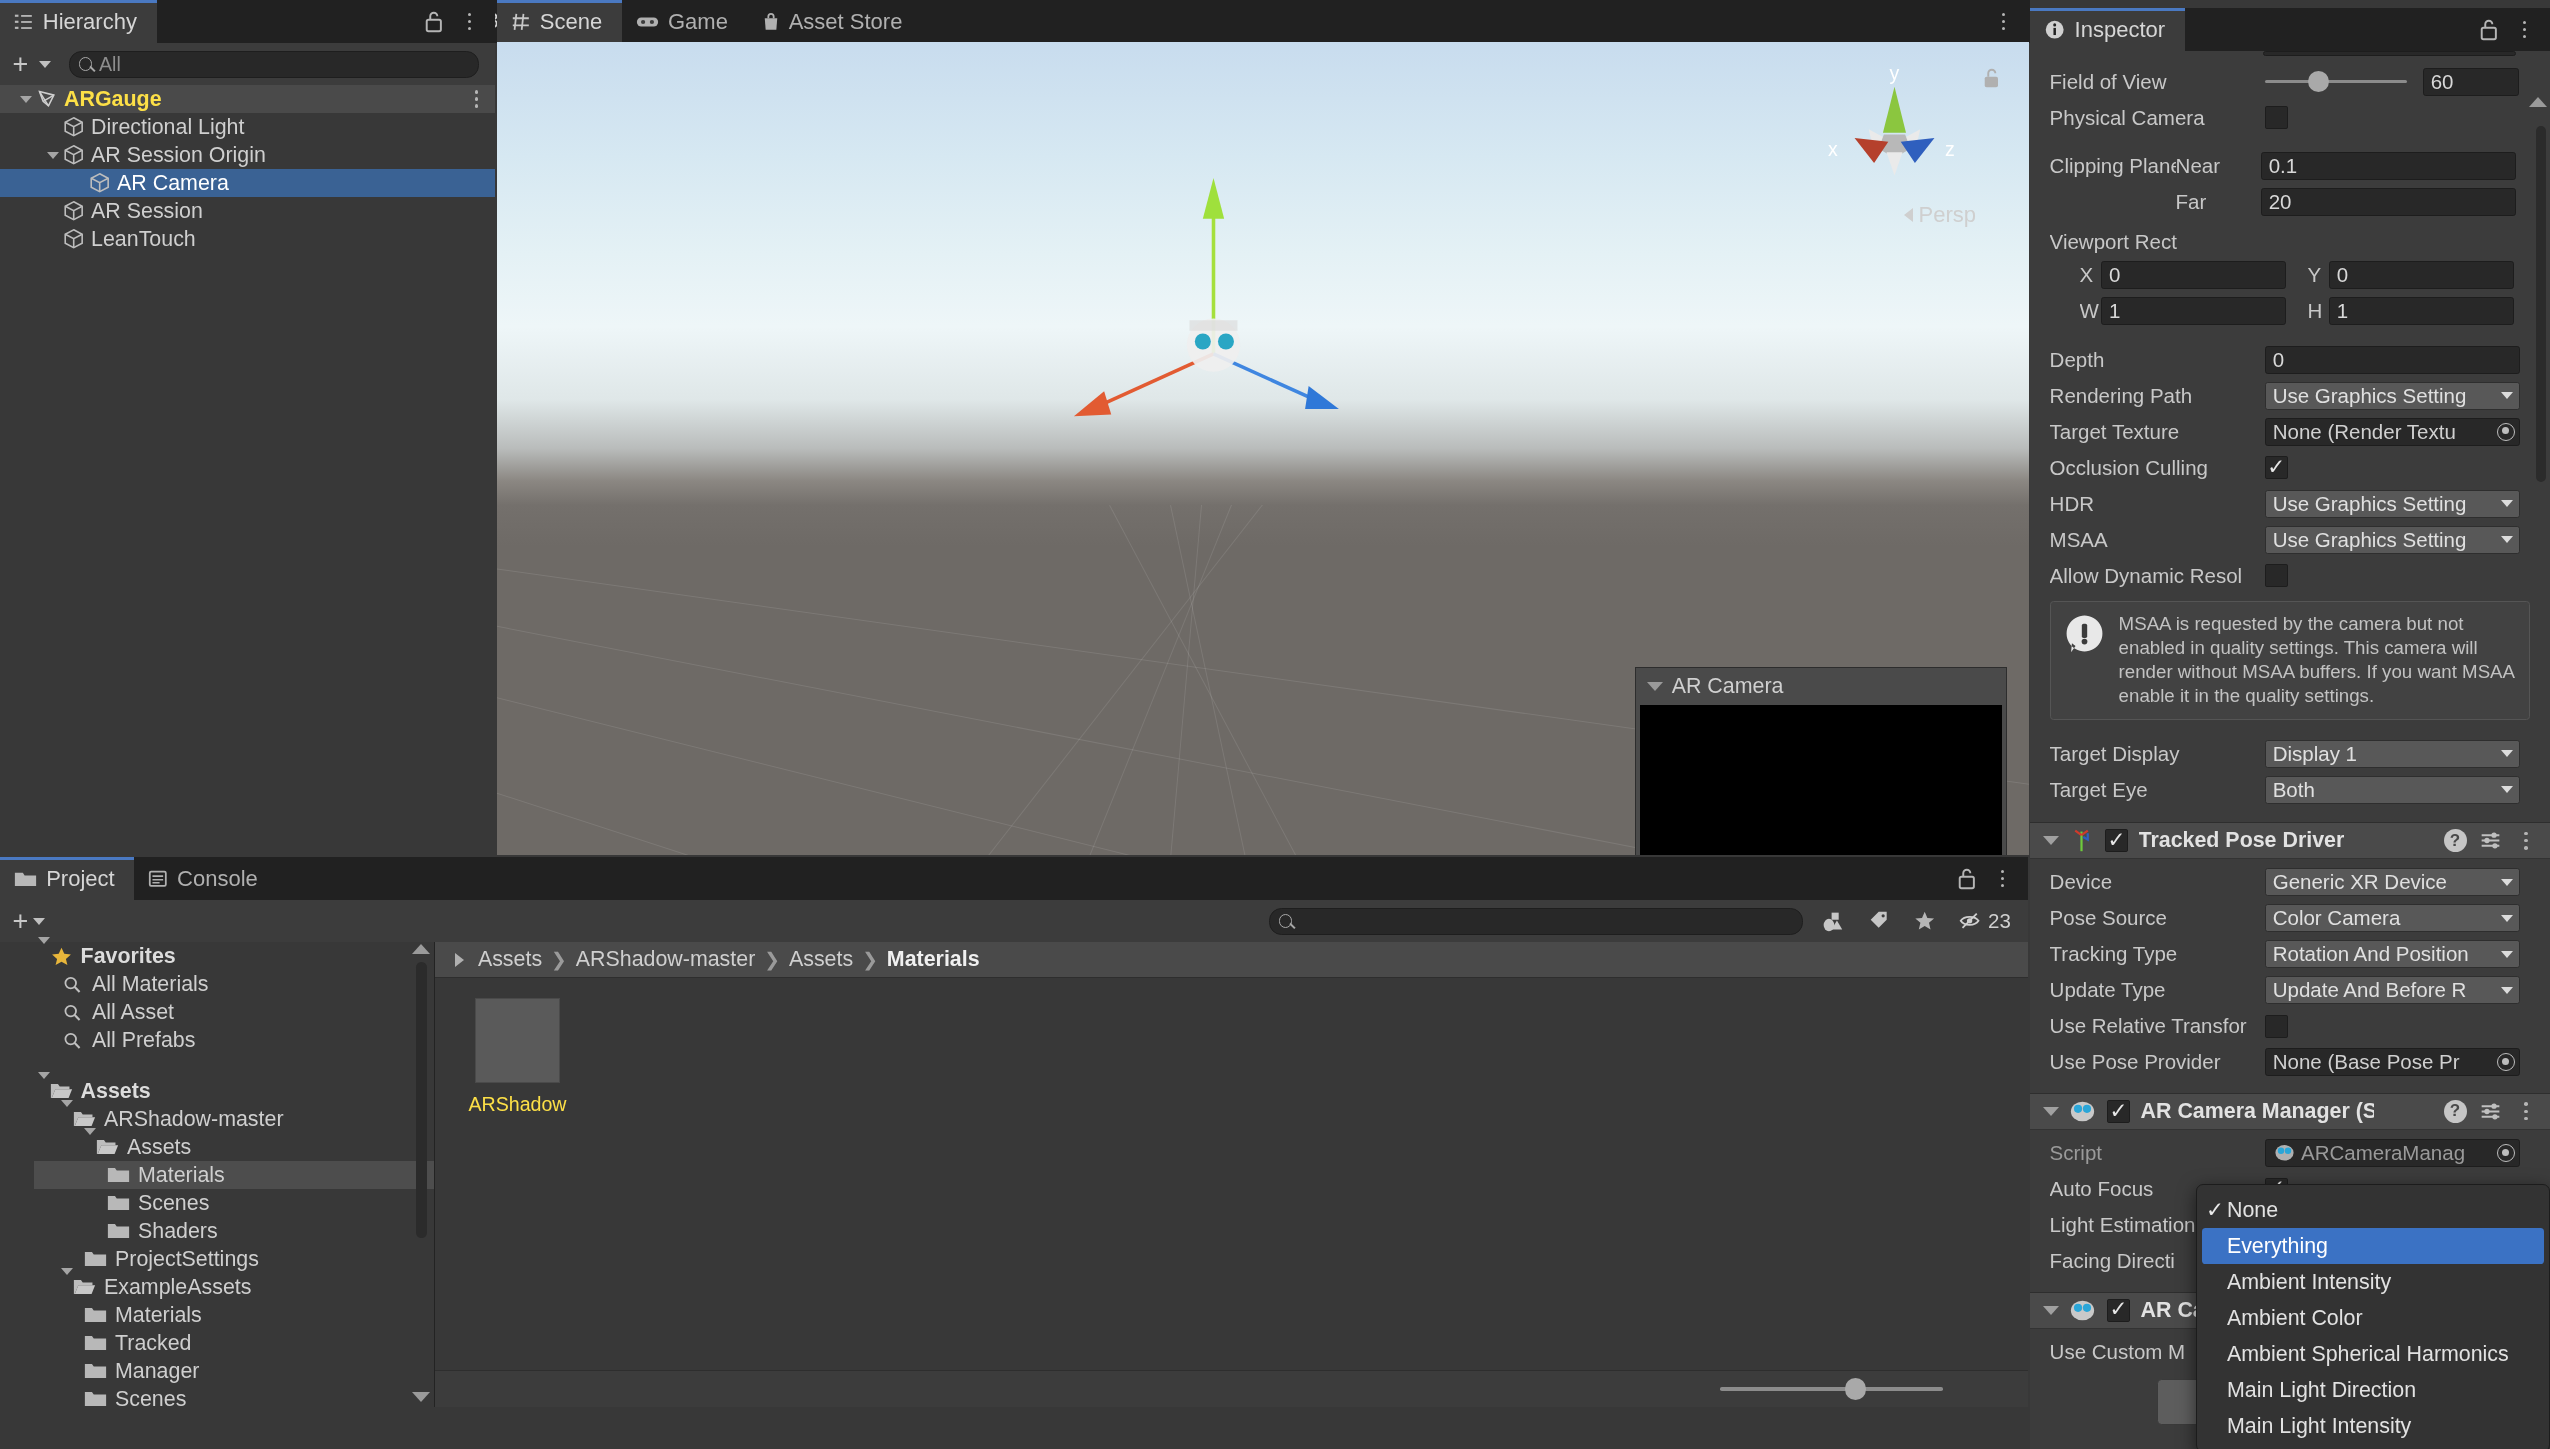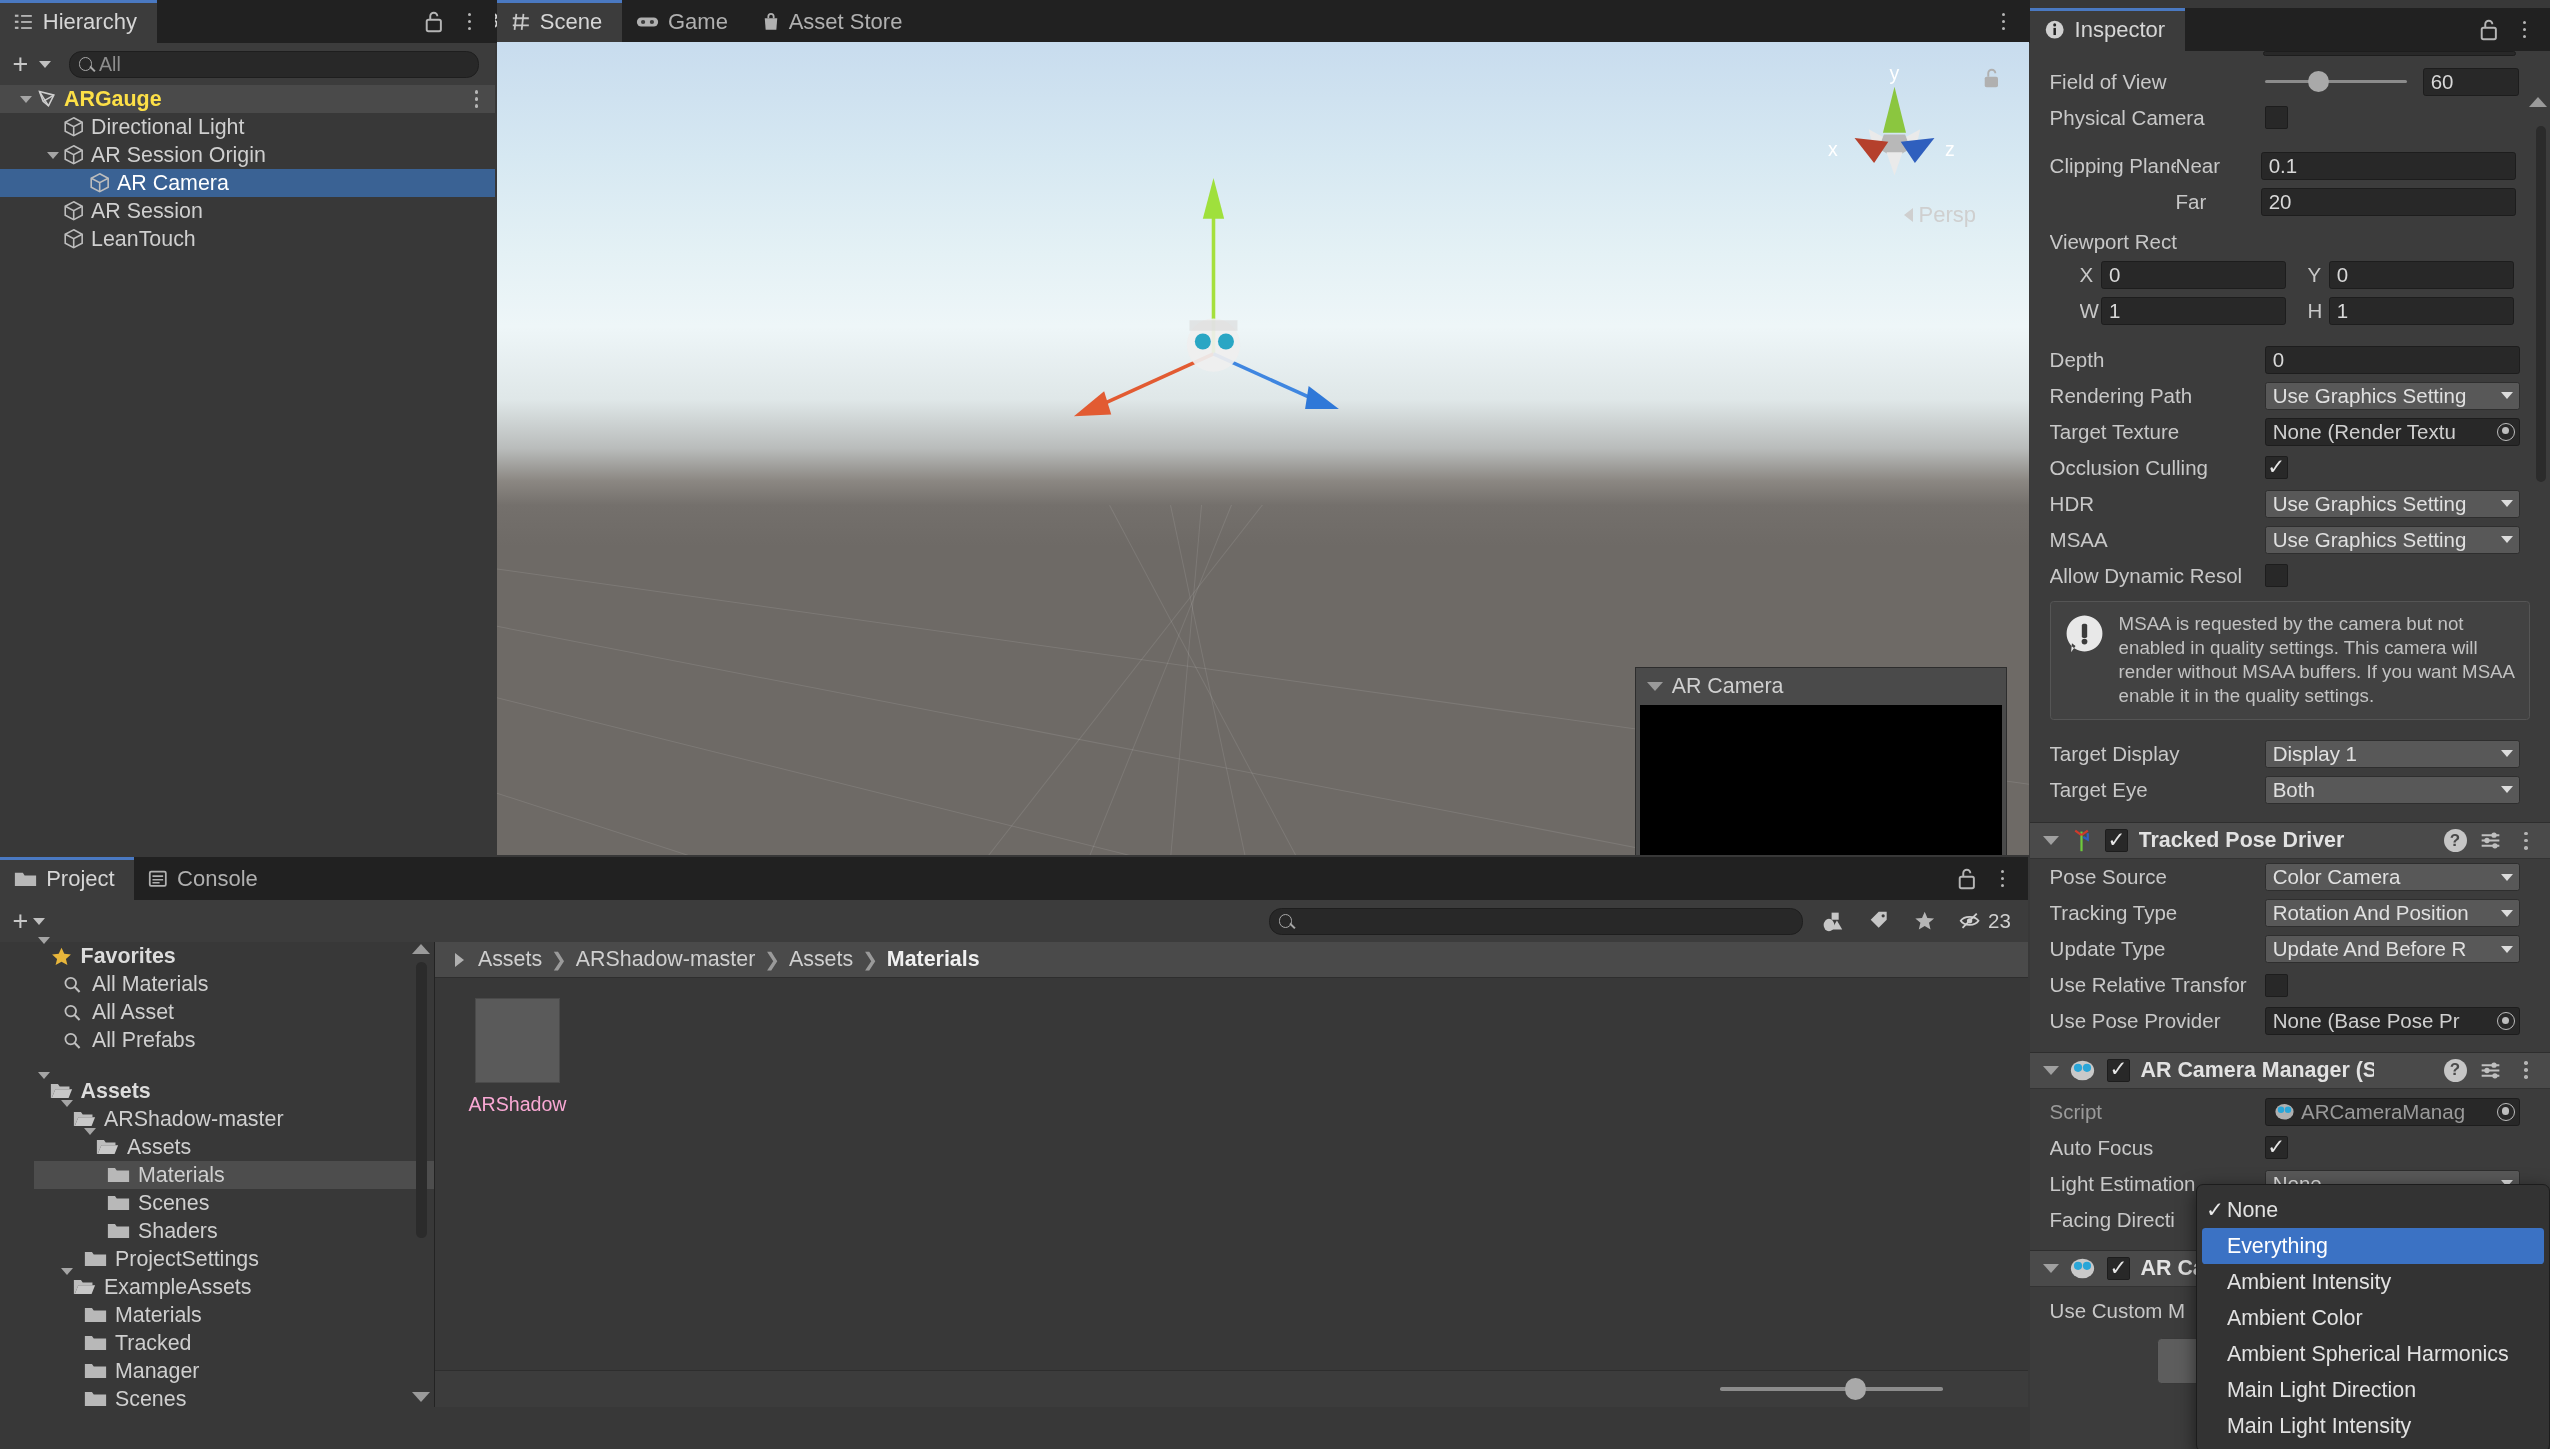--- a/index.html
+++ b/index.html
@@ -160,21 +160,21 @@
   .prow { height:28px; display:flex; align-items:center; font-size:21.4px; color:#cfcfcf; }
   .prow.sel { background:#4d4d4d; }
   .prow.bold { font-weight:bold; color:#dcdcdc;}
   .folder { width:23px;height:18px; flex:none; margin-right:8px;}
   .breadcrumb { height:36px; background:#4a4a4a; display:flex; align-items:center; gap:9px; padding:0 19.6px; font-size:21.4px; color:#cfcfcf; border-bottom:0.9px solid #2e2e2e;}
   .bc-sep { color:#9a9a9a; font-size:18.7px;}
   .bc-last { color:#f0f0f0; font-weight:bold;}
   .assetgrid { position:absolute; top:36px; left:0; right:0; bottom:37px; padding:19.6px 0 0 30px; display:flex; flex-wrap:wrap; gap:18px;}
   .asset { width:105px; }
   .asset .thumb { width:85px;height:85px; background:#5a5a5a; border:0.9px solid #4a4a4a; margin:0 auto;}
-  .asset .nm { text-align:center; font-size:19.6px; color:#f9a8d4; margin-top:10.7px;}
+  .asset .nm { text-align:center; font-size:19.6px; color:#fde047; margin-top:10.7px;}
   .proj-bottombar { position:absolute; left:0; right:0; bottom:0; height:37px; background:#3c3c3c; border-top:0.9px solid #2e2e2e; display:flex; align-items:center; justify-content:flex-end; padding-right:85px;}
 
   
   #status { left:0; top:1407px; width:2030px; height:43px; background:#212121; display:flex; align-items:center; gap:9px; padding-left:9px;}
   .statusicon{ width:23px;height:23px;border-radius:50%;background:#d8d8d8;color:#212121;font-size:18px;font-weight:bold;display:flex;align-items:center;justify-content:center;flex:none;}
   .statustext{ font-size:21.4px; color:#d2d2d2; white-space:nowrap;}
 
   .hidden-overflow{ overflow:hidden; white-space:nowrap; text-overflow:clip;}
 </style>
 </head>
@@ -640,20 +640,27 @@
             <circle cx="18" cy="19" r="3" fill="#c0c0c0"></circle>
           </svg>
           <div class="kebab">
               <i></i>
               <i></i>
               <i></i>
             </div>
         </div>
       </div>
 
+      <div class="irow" style="margin-top:5.3px;">
+        <span class="ilabel" style="width:215px;">Device</span>
+        <div class="idrop" style="width:255px;">
+          <span>Generic XR Device</span>
+          <span class="dtri"></span>
+        </div>
+      </div>
       <div class="irow">
         <span class="ilabel" style="width:215px;">Pose Source</span>
         <div class="idrop" style="width:255px;">
           <span>Color Camera</span>
           <span class="dtri"></span>
         </div>
       </div>
       <div class="irow">
         <span class="ilabel" style="width:215px;">Tracking Type</span>
         <div class="idrop" style="width:255px;">

